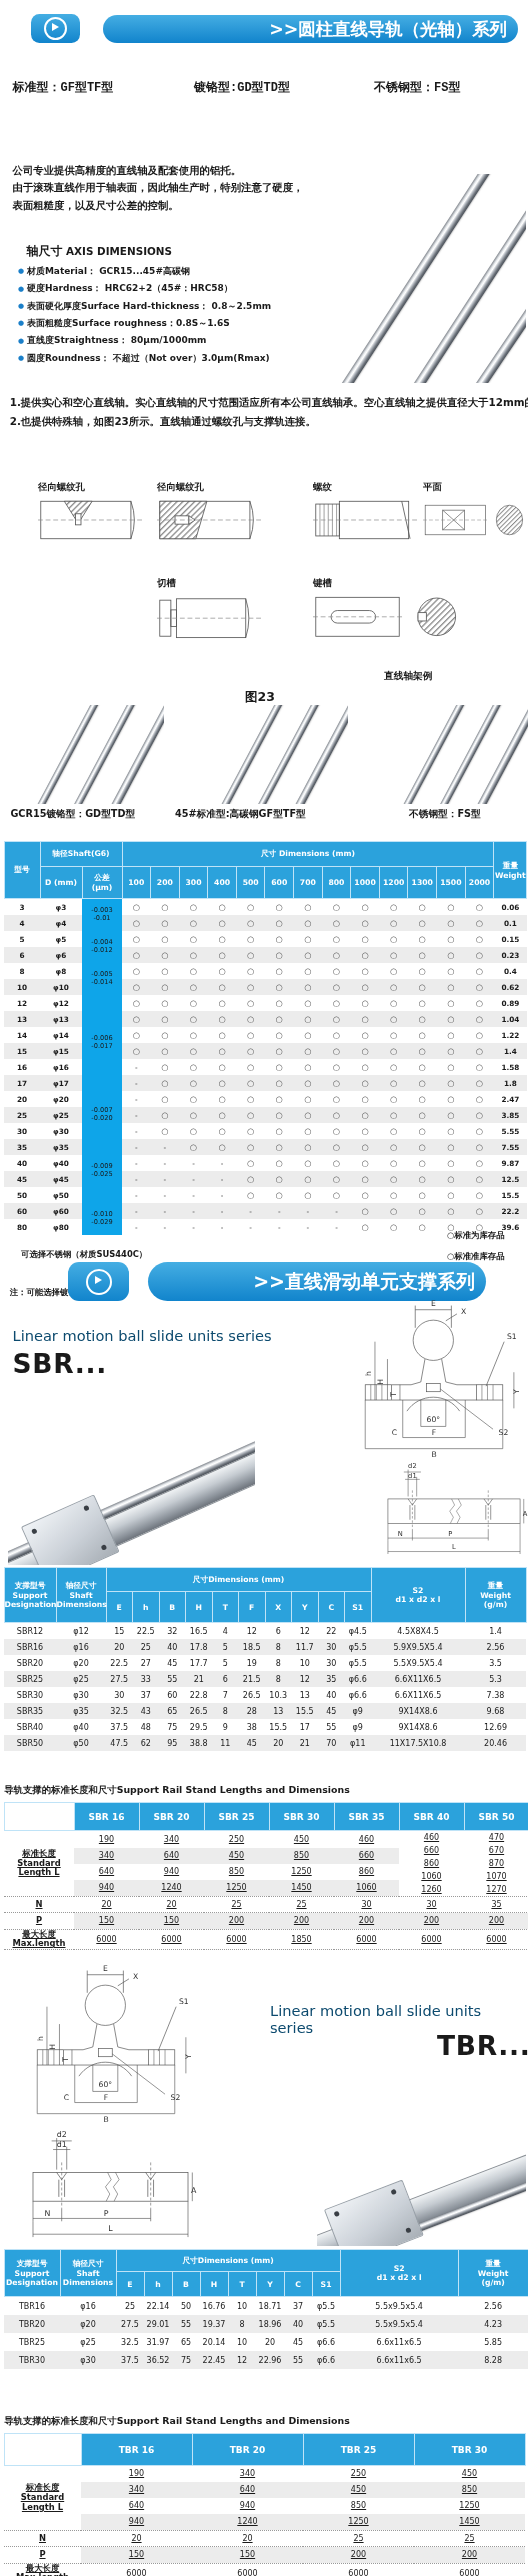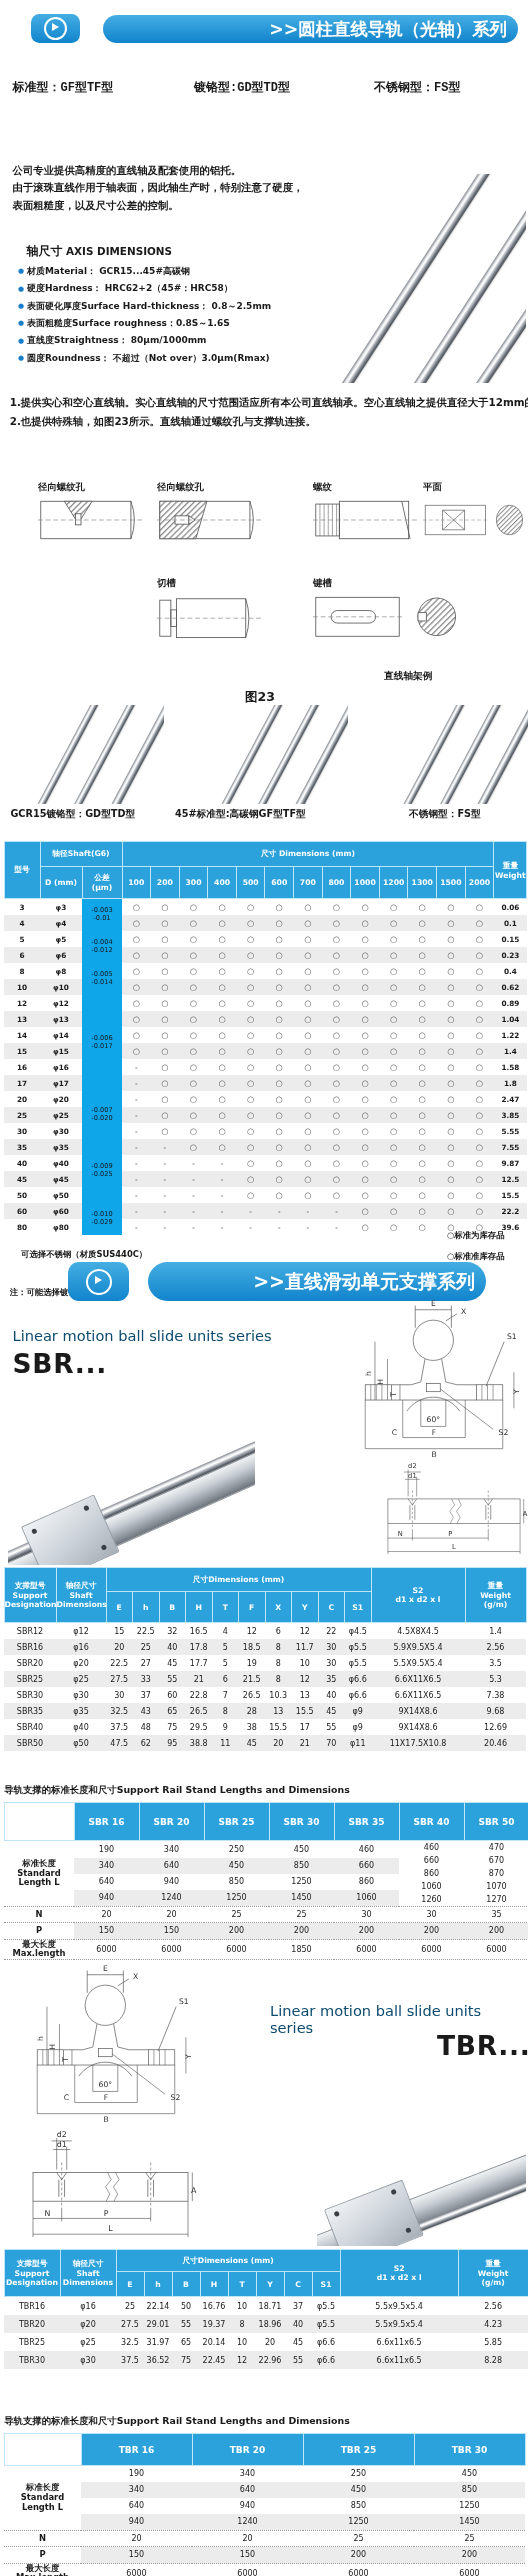--- a/index.html
+++ b/index.html
@@ -40,21 +40,21 @@
   tr.stripe{background:#ececec;}
   #axis-table td{font-size:7.3px;height:16px;}
   #axis-table .c-circ{color:#555;font-size:8.4px;}
   #axis-table .c-dash{color:#333;}
   #axis-table .c-tol{font-size:6.6px;background:#0ea5e9;line-height:7.7px;}
   #axis-table .c-wt{font-weight:bold;}
   #axis-table .c-model,#axis-table .c-d{font-weight:bold;font-size:7.3px;}
   #sbr-table td,#tbr-table td{font-size:8px;height:16px;}
   #tbr-table td{height:18px;}
   .rail th{font-size:9px;}
-  .rail td{font-size:8px;}
+  .rail td{font-size:8px;text-decoration:underline;}
   .rail .rail-label{font-weight:bold;font-size:8.4px;background:#fff;line-height:9.7px;}
   .rail .std div.ln{line-height:16px;}
   .rail .std.five div.ln{line-height:13px;}
   .rail .std div.shade{background:#ececec;}
   .rail tr.dot-top td{border-top:1px dotted #999;}
   .rail tr.prow{background:#ececec;}
   .rail tr.nrow td,.rail tr.prow td,.rail tr.mrow td{height:15.3px;}
   .rail tr.mrow td{border-bottom:1px dotted #999;}
   
   .rod{position:absolute;border-radius:5.6px;
@@ -903,21 +903,21 @@
 
   <span class="abs caption" style="left:4.2px;top:1784px">
     <span>导轨支撑的标准长度和尺寸</span><span>Support Rail Stand Lengths and Dimensions</span>
   </span>
   <table id="railsbr" class="abs tbl rail" style="left:3.5px;top:1802px;width:522px">
     <colgroup>
         <col style="width:70px">
         <col span="7" style="width:65px">
       </colgroup>
     <thead>
-        <tr id="railsbr-head" style="height:38px">
+        <tr id="railsbr-head" style="height:28px">
           <th class="rail-label pre">型号
 Designation</th>
           <th>SBR 16</th>
           <th>SBR 20</th>
           <th>SBR 25</th>
           <th>SBR 30</th>
           <th>SBR 35</th>
           <th>SBR 40</th>
           <th>SBR 50</th>
         </tr>

